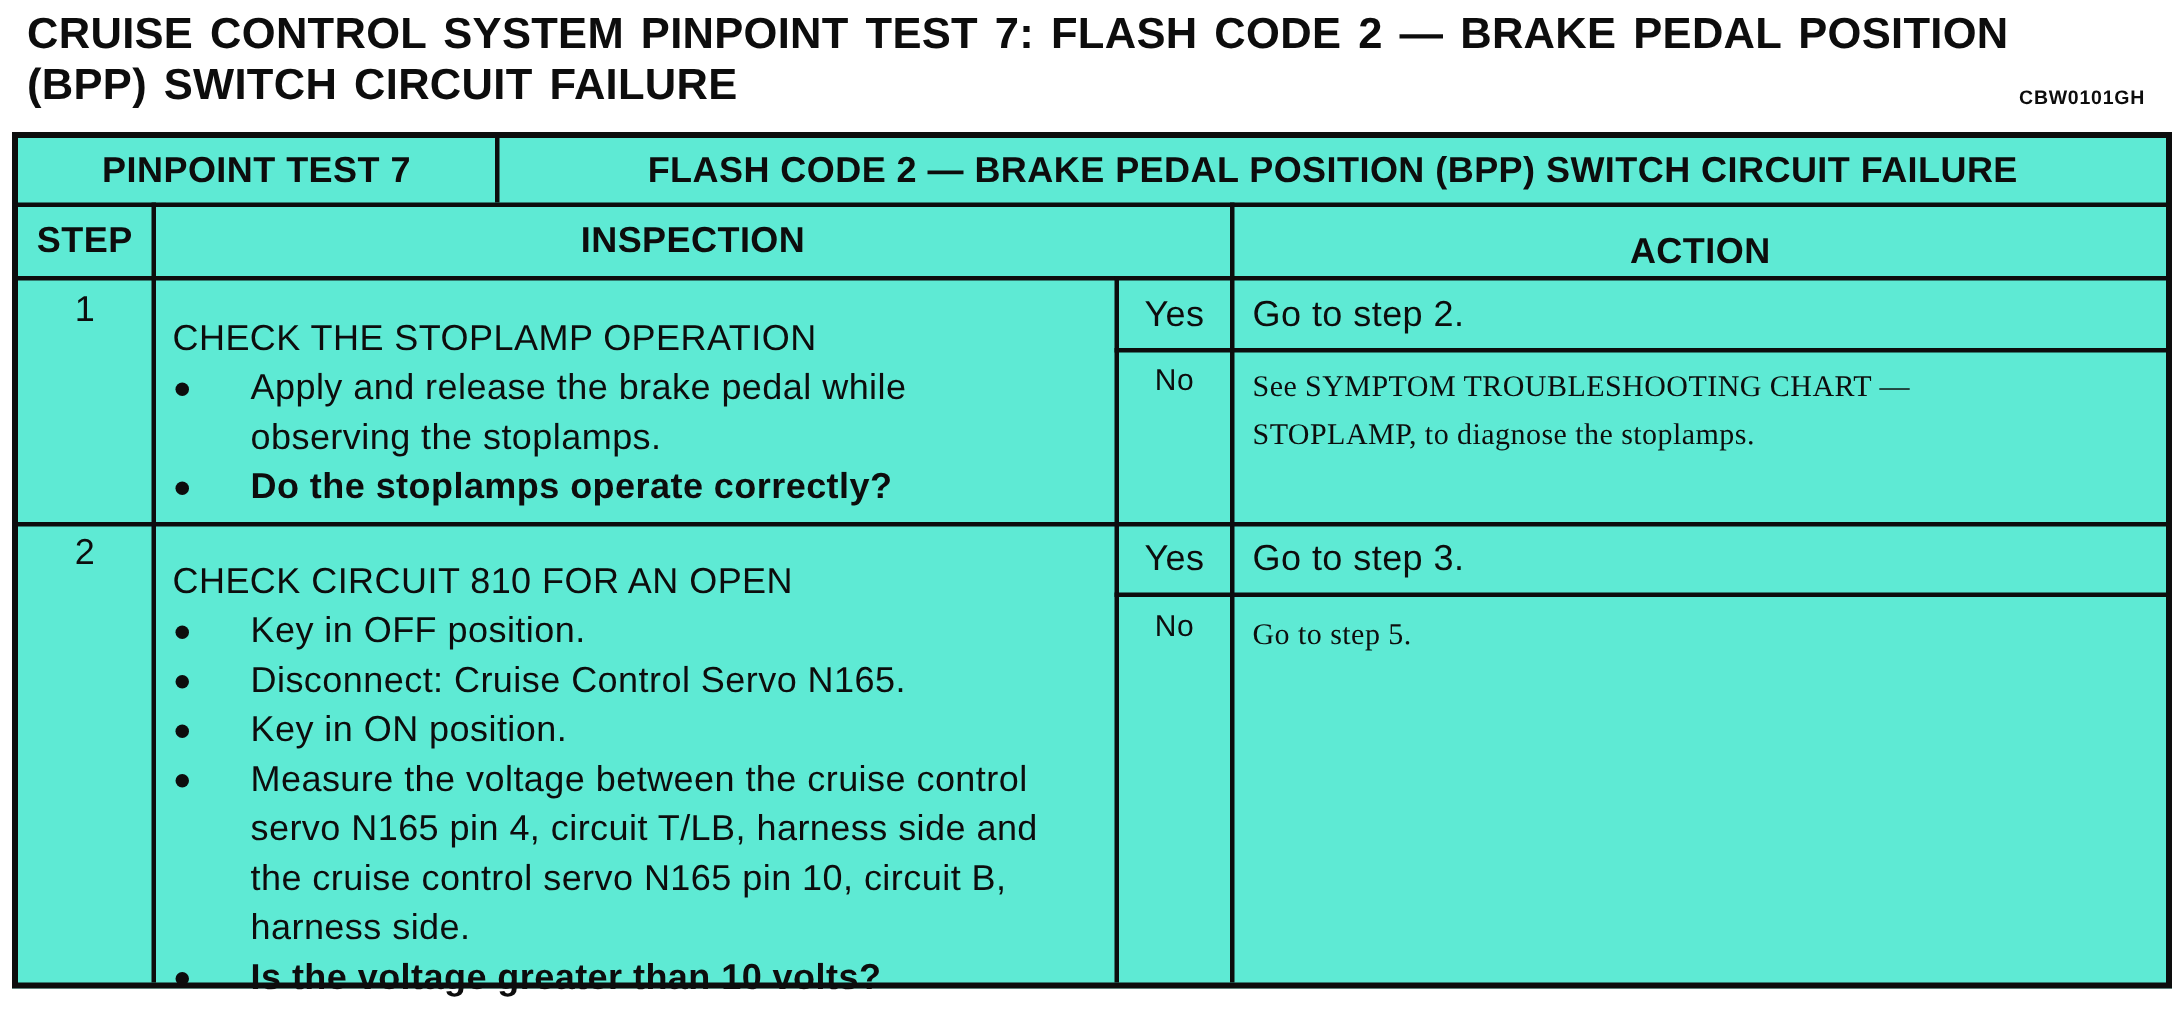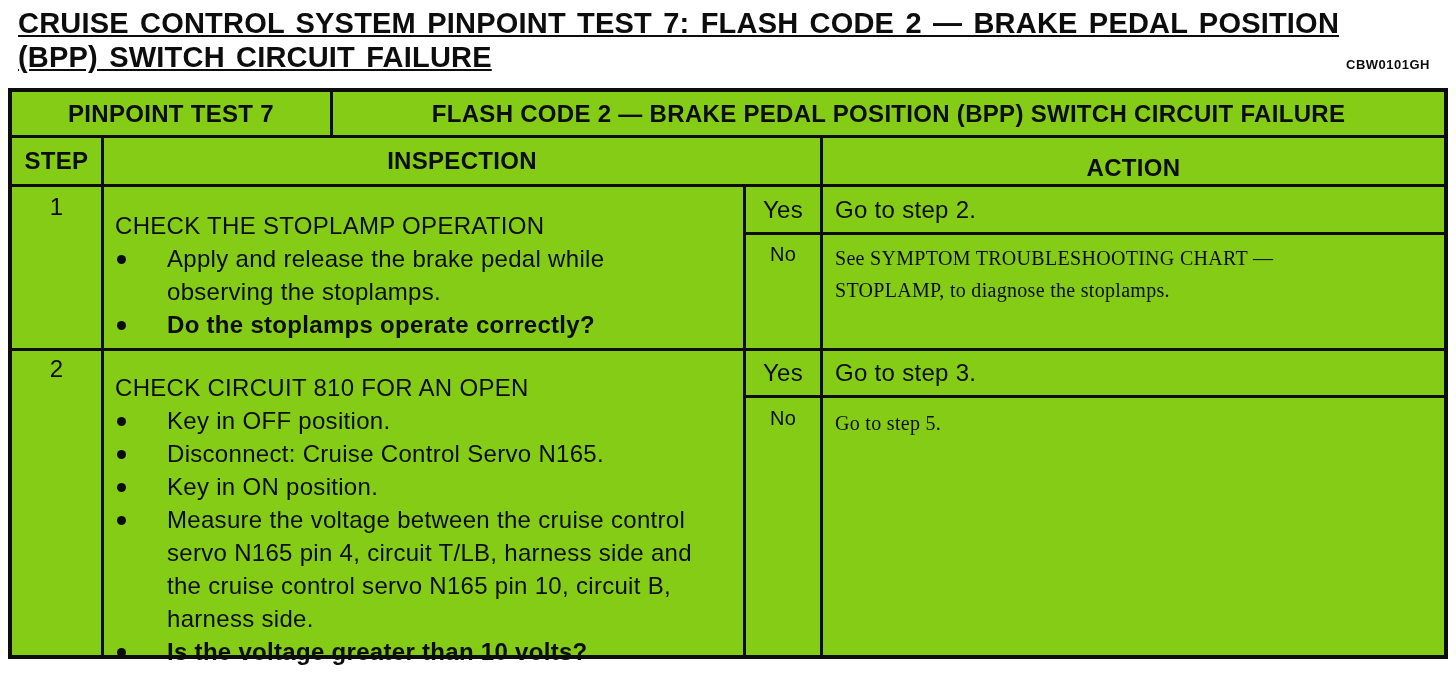--- a/index.html
+++ b/index.html
@@ -2,24 +2,24 @@
 <html><head>
 <meta charset="utf-8">
 <style>
   html,body{margin:0;padding:0;background:#fff;}
   .page{
     position:relative;width:1456px;height:674px;background:#ffffff;
     font-family:"Liberation Sans", sans-serif;color:#0d0d0d;overflow:hidden;
   }
   
   .doc-title{position:absolute;left:18px;top:6px;width:1432px;
-    font-size:29px;font-weight:bold;line-height:34px;letter-spacing:.2px;word-spacing:3px;white-space:nowrap;text-decoration:underline;}
+    font-size:29px;font-weight:bold;line-height:34px;letter-spacing:.2px;word-spacing:3px;white-space:nowrap;}
   .fig-code{position:absolute;top:57px;right:26px;font-size:13px;font-weight:bold;letter-spacing:.5px;}
   
-  .ptable{position:absolute;left:8px;top:88px;width:1440px;height:571px;border:4px solid #0d0d0d;box-sizing:border-box;background:#84cc16;}
+  .ptable{position:absolute;left:8px;top:88px;width:1440px;height:571px;border:4px solid #0d0d0d;box-sizing:border-box;background:#5eead4;}
   .hline,.vline{position:absolute;background:#0d0d0d;}
   
   .cell{position:absolute;box-sizing:border-box;}
   .hdr{font-weight:bold;font-size:24px;letter-spacing:.3px;display:flex;align-items:center;justify-content:center;text-align:center;}
   .step-num{font-size:24px;text-align:center;}
   .insp-block{position:absolute;width:600px;}
   .insp-title{font-size:24px;letter-spacing:.3px;line-height:33px;white-space:nowrap;margin-top:16px;}
   .bullet-row{display:flex;align-items:flex-start;}
   .bullet-dot{flex:0 0 35px;display:block;position:relative;height:33px;}
   .bullet-dot::after{content:"";position:absolute;left:2px;top:13px;width:9px;height:9px;border-radius:50%;background:#0d0d0d;}

